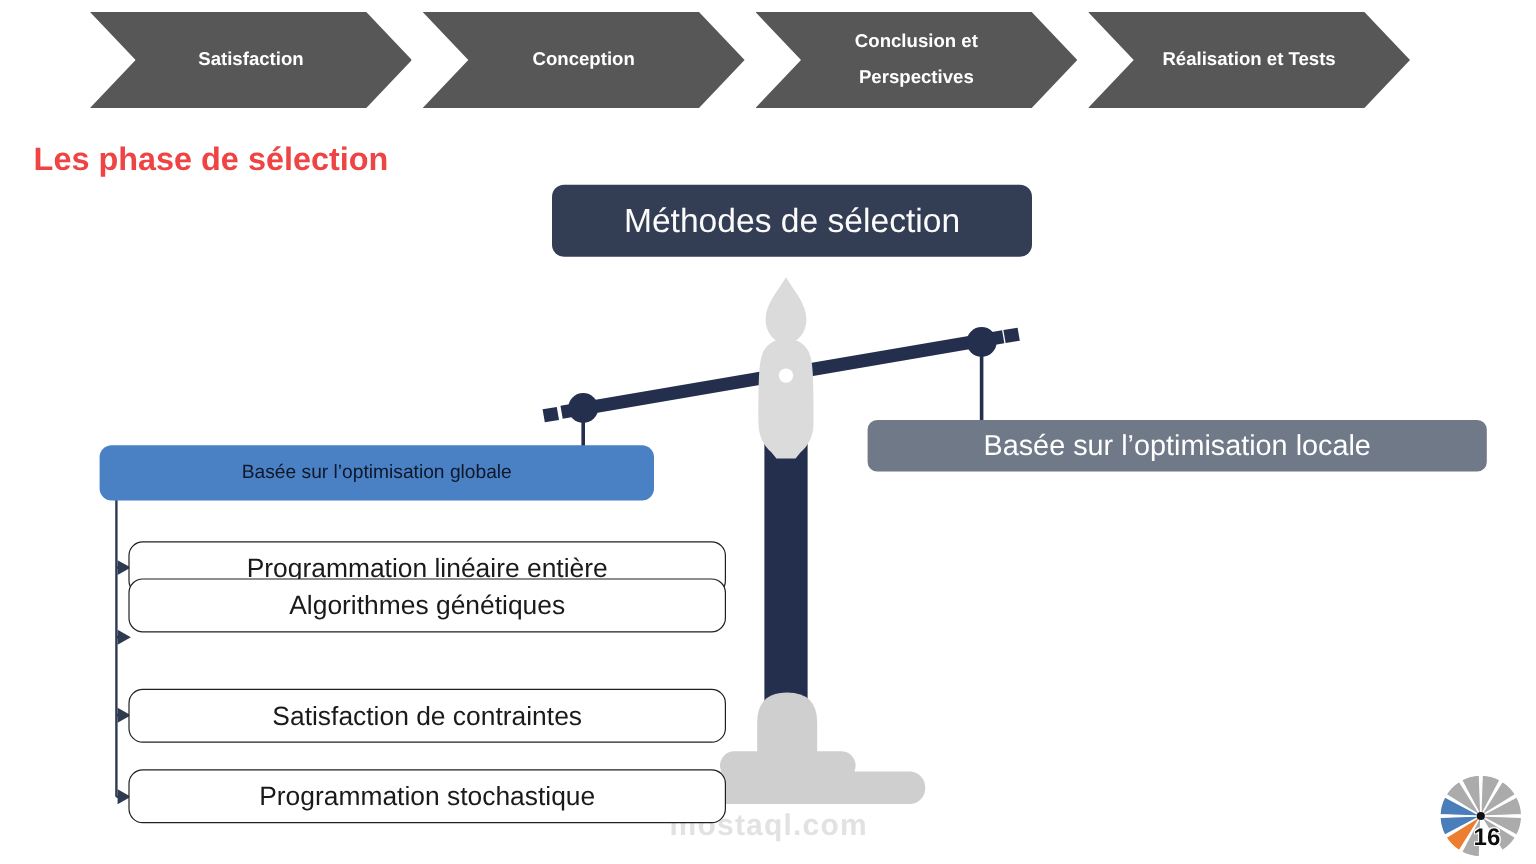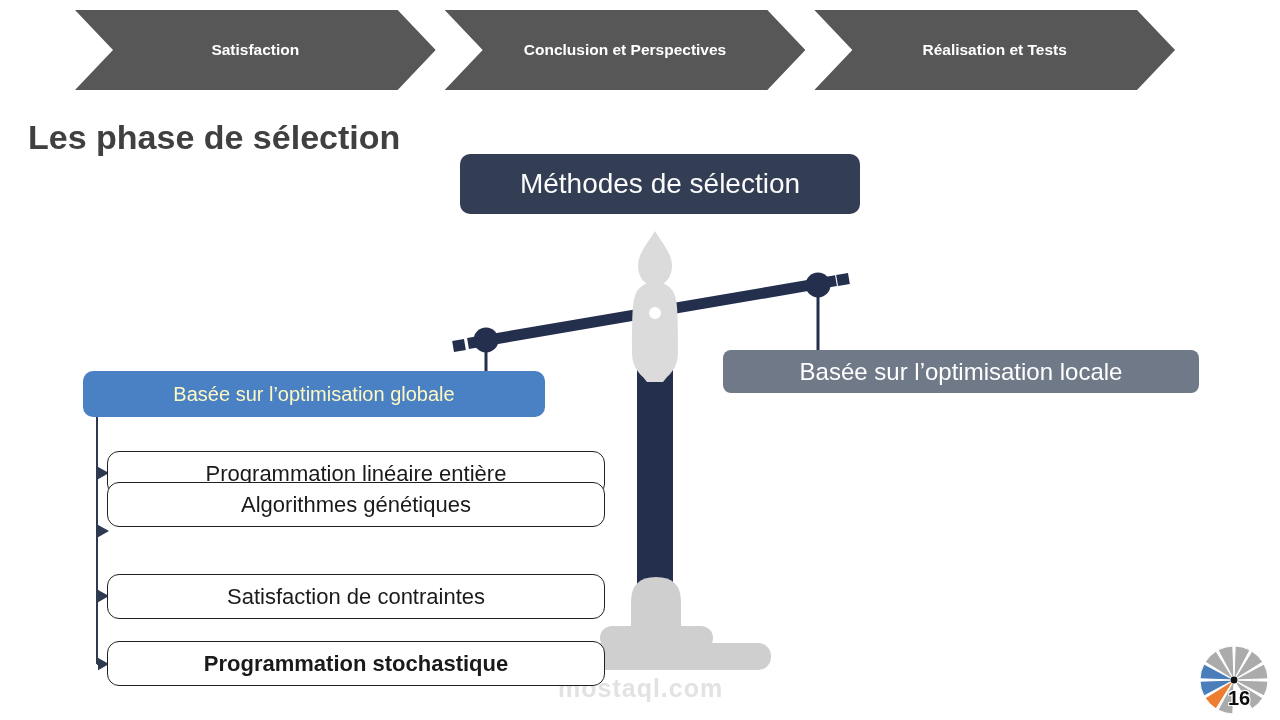--- a/index.html
+++ b/index.html
@@ -16,52 +16,52 @@
     display: flex; align-items: center; justify-content: center;
     font-size: 15.5px; font-weight: bold; text-align: center;
     line-height: 30px; padding: 0 36px; cursor: pointer;
     clip-path: polygon(0 0, calc(100% - 38px) 0, 100% 50%, calc(100% - 38px) 100%, 0 100%, 38px 50%);
   }
   .nav-seg.active { background: #4a80c4; }
 
   
   .slide-title {
     position: absolute; left: 28px; top: 118px; z-index: 5;
-    font-size: 34px; font-weight: bold; color: #404040;
+    font-size: 27px; font-weight: bold; color: #ef4444;
   }
 
   
   .root-box {
     position: absolute; left: 460px; top: 154px; width: 400px; height: 60px;
     background: #333e54; border-radius: 10px; z-index: 4;
     display: flex; align-items: center; justify-content: center;
     color: #fbfbfb; font-size: 28px;
   }
   .left-branch-box {
     position: absolute; left: 83px; top: 371px; width: 462px; height: 46px;
     background: #4a80c4; border-radius: 10px; z-index: 4;
     display: flex; align-items: center; justify-content: center;
-    color: #fef9c3; font-size: 20px;
+    color: #0f172a; font-size: 16px;
   }
   .right-branch-box {
-    position: absolute; left: 723px; top: 350px; width: 476px; height: 43px;
+    position: absolute; left: 723px; top: 350px; width: 516px; height: 43px;
     background: #6f7988; border-radius: 8px; z-index: 4;
     display: flex; align-items: center; justify-content: center;
     color: #ffffff; font-size: 24px;
   }
   .method-box {
     position: absolute; left: 107px; width: 498px; height: 45px;
     background: #ffffff; border: 1.6px solid #202020; border-radius: 12px; z-index: 4;
     display: flex; align-items: center; justify-content: center;
     color: #1a1a1a; font-size: 22px;
   }
   .mb-1 { top: 451px; }
   .mb-2 { top: 482px; }
   .mb-3 { top: 574px; }
-  .mb-4 { top: 641px; font-weight: bold; }
+  .mb-4 { top: 641px; }
 
   
   .watermark {
     position: absolute; left: 558px; top: 674px; z-index: 3;
     color: #e2e2e2; font-size: 25px; font-weight: bold; letter-spacing: 1px;
   }
 
   
   .diagram-svg { position: absolute; left: 0; top: 0; z-index: 1; pointer-events: none; }
 
@@ -71,20 +71,21 @@
     position: absolute; left: 1228px; top: 687px; z-index: 7;
     font-size: 20px; font-weight: bold; color: #0d0d0d;
     text-shadow: -1px -1px 0 #fff, 1px -1px 0 #fff, -1px 1px 0 #fff, 1px 1px 0 #fff;
   }
 </style>
 </head>
 <body>
 
 <div class="nav-band">
   <div class="nav-seg">Satisfaction</div>
+  <div class="nav-seg">Conception</div>
   <div class="nav-seg">Conclusion et Perspectives</div>
   <div class="nav-seg">Réalisation et Tests</div>
 </div>
 
 <h1 class="slide-title">Les phase de sélection</h1>
 
 <svg class="diagram-svg" width="1280" height="720" viewBox="0 0 1280 720">
 
   <rect x="637" y="346" width="36" height="242" fill="#242e4d"></rect>
 

